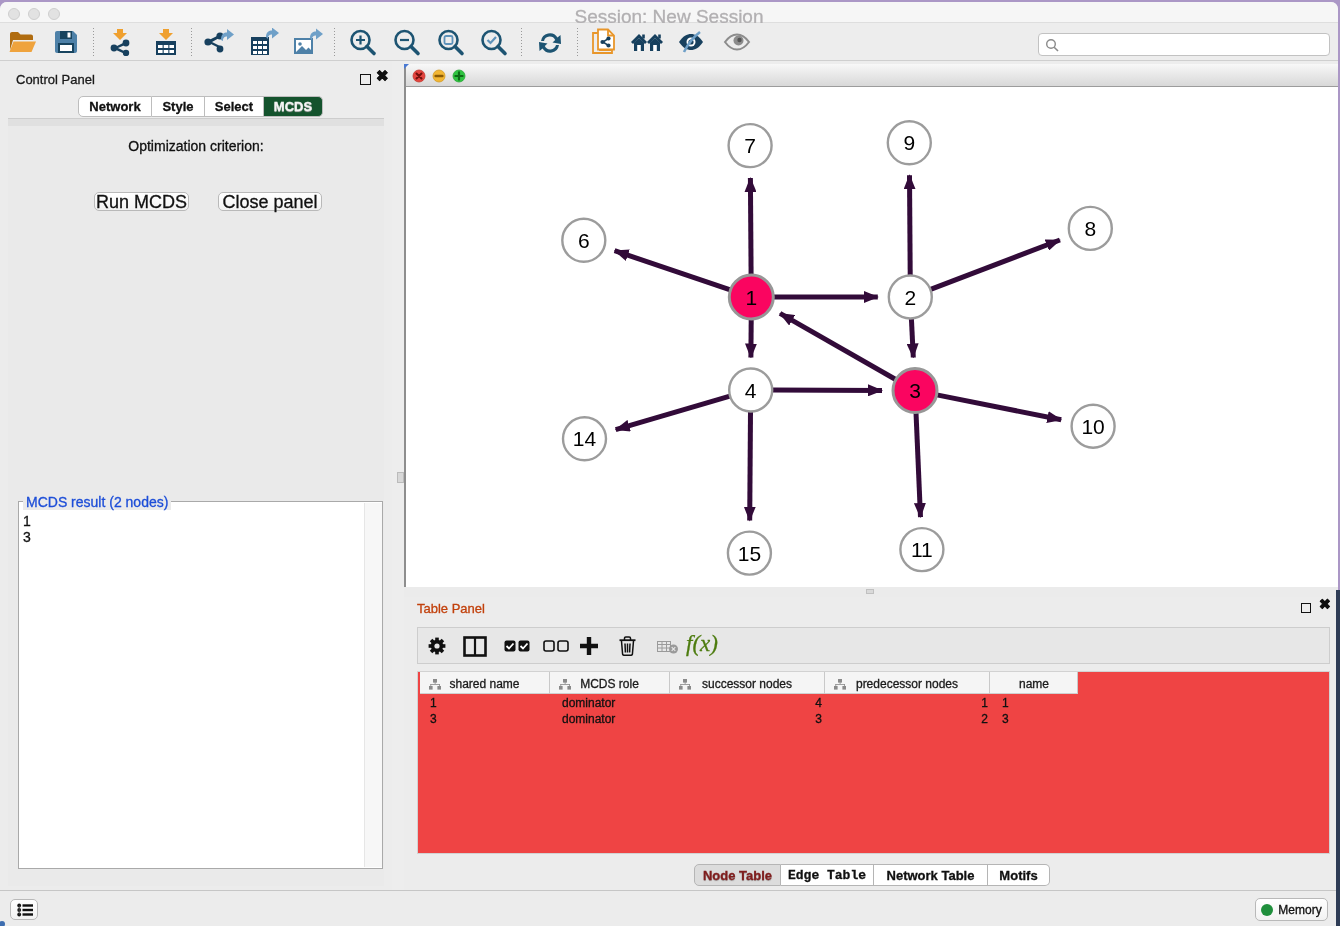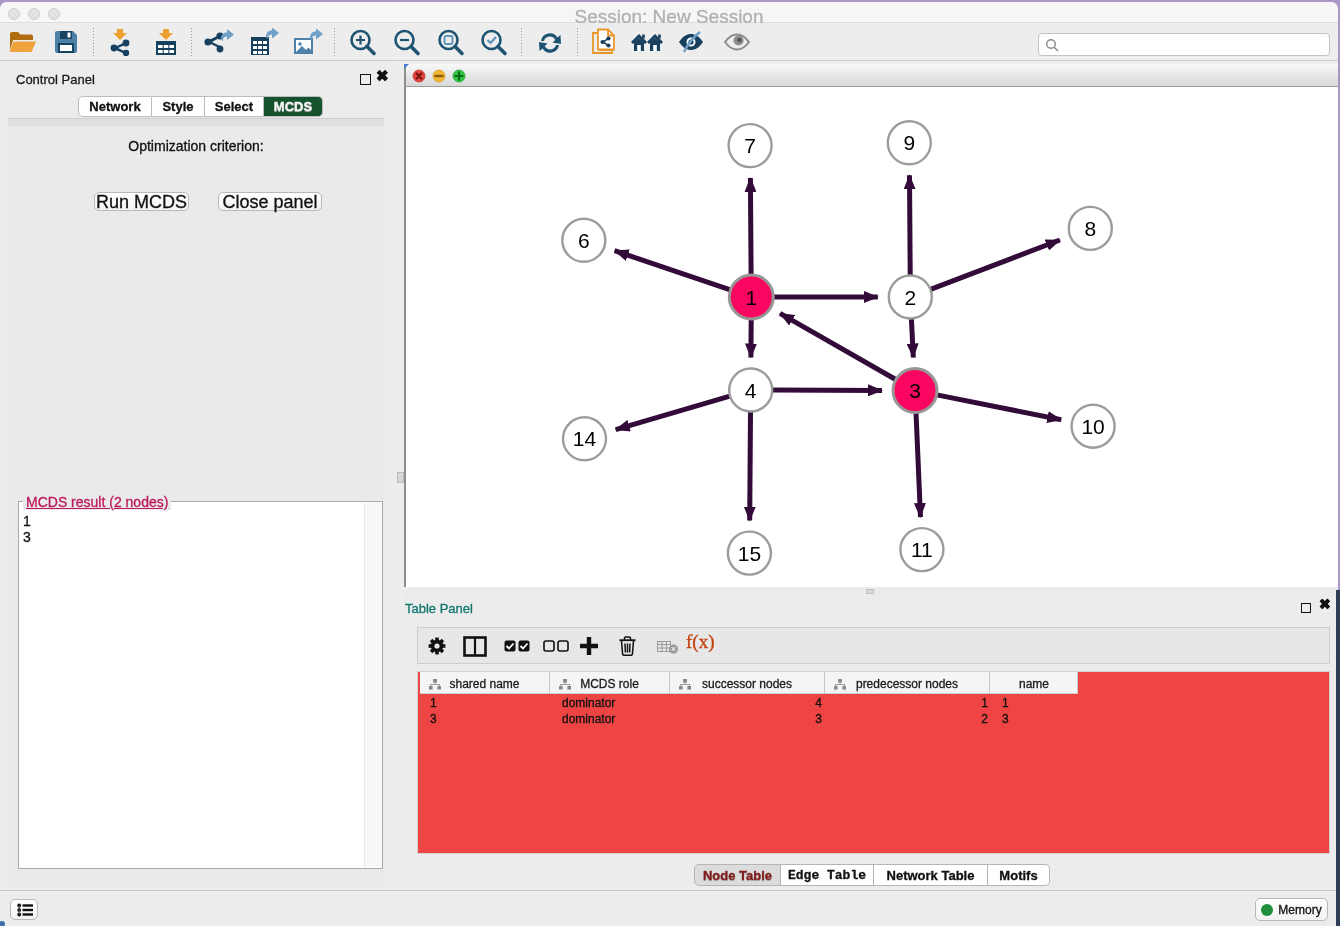--- a/index.html
+++ b/index.html
@@ -203,21 +203,21 @@
   <div class="abs tab" style="left:264px; top:35px; width:59px; height:21px; line-height:20px; border-left:none; border-radius:0 5px 5px 0; background:#14532d; color:#f5f5f5; text-shadow:0 1px 1px #a0a0a0;">MCDS</div>
   <div class="abs" style="left:8px; top:57px; width:376px; height:8px; background:#e0e0e0; border-top:1px solid #cdcdcd;"></div>
   <div class="abs" style="left:8px; top:65px; width:376px; height:760px; background:#eaeaea;"></div>
   <div class="abs" style="left:0; top:77px; width:392px; text-align:center; font-size:14px; color:#111;">Optimization criterion:</div>
 
 
   <div class="abs btn" style="left:94px; top:131px; width:95px; height:19px; line-height:18px;">Run MCDS</div>
   <div class="abs btn" style="left:202px; top:131px; width:104px; height:19px; line-height:18px;margin-left:16px;">Close panel</div>
 
   <div class="abs" style="left:18px; top:440px; width:365px; height:368px; border:1px solid #a9a9a9; background:#fff;"></div>
-  <div class="abs" style="left:23px; top:433px; font-size:14px; color:#be185d; background:#eaeaea; padding:0 3px;text-decoration:underline;">MCDS result (2 nodes)</div>
+  <div class="abs" style="left:23px; top:433px; font-size:14px; color:#1d4ed8; background:#eaeaea; padding:0 3px;">MCDS result (2 nodes)</div>
   <div class="abs" style="left:364px; top:442px; width:18px; height:364px; background:#f7f7f7; border-left:1px solid #e6e6e6;"></div>
   <div class="abs" style="left:23px; top:452px; font-size:14px; color:#111; line-height:16px;">1<br>3</div>
 </div>
 
 <div class="abs" style="left:397px; top:472px; width:7px; height:11px; background:#d8d8d8; border:1px solid #bbb;"></div>
 
 <div class="abs" id="navwin">
   <div class="abs" id="navtitle">
     <svg class="abs" style="left:6px; top:5px;" width="62" height="14" viewBox="0 0 62 14">
       <circle cx="7" cy="7" r="6" fill="#e4443f" stroke="#c0392f" stroke-width="0.8"></circle>
@@ -277,21 +277,21 @@
     </g>
   </svg>
   <svg class="abs" style="left:-2px; top:0;" width="5" height="5">
       <path d="M0 0 L5 0 L0 5 z" fill="#4a7ad4"></path>
     </svg>
 </div>
 <div class="abs" id="hsplit">
     <div class="abs" style="left:462px; top:2px; width:8px; height:5px; background:#d9d9d9; border:1px solid #c0c0c0;"></div>
   </div>
 <div class="abs" id="tablepanel">
-  <div class="abs" style="left:1px; top:4px; font-size:13px; color:#0f766e;">Table Panel</div>
+  <div class="abs" style="left:13px; top:4px; font-size:13px; color:#c2410c;">Table Panel</div>
   <div class="abs" style="left:897px; top:6px; width:10px; height:10px; border:1.5px solid #111;"></div>
   <div class="abs" style="left:915px; top:-1px; font-size:14px; font-weight:bold; color:#111;">✖</div>
 
   <div class="abs" style="left:13px; top:30px; width:913px; height:37px; background:#e7e7e7; border:1px solid #cdcdcd;" id="ttb">
     <svg class="abs" style="left:10px; top:9px;" width="18" height="18" viewBox="0 0 18 18">
         <g fill="#111">
           <circle cx="9" cy="9" r="6.2"></circle>
           <g>
             <rect x="7.2" y="0.6" width="3.6" height="4"></rect>
             <rect x="7.2" y="13.4" width="3.6" height="4"></rect>
@@ -342,21 +342,21 @@
         <g stroke="#9a9a9a" fill="none">
           <rect x="0.5" y="0.5" width="13" height="10"></rect>
           <line x1="0.5" y1="3.5" x2="13.5" y2="3.5"></line>
           <line x1="0.5" y1="7" x2="13.5" y2="7"></line>
           <line x1="5" y1="0.5" x2="5" y2="10.5"></line>
           <line x1="9.5" y1="0.5" x2="9.5" y2="10.5"></line>
         </g>
         <circle cx="16.5" cy="8" r="4.5" fill="#9a9a9a"></circle>
         <path d="M14.7 6.2 L18.3 9.8 M18.3 6.2 L14.7 9.8" stroke="#e7e7e7" stroke-width="1.2"></path>
       </svg>
-    <div class="abs" style="left:268px; top:3px; font-family:'Liberation Serif',serif; font-size:19px; color:#c2410c;">f(x)</div>
+    <div class="abs" style="left:268px; top:3px; font-family:'Liberation Serif',serif; font-style:italic; font-size:23px; color:#4d7c0f;">f(x)</div>
   </div>
 
   <div class="abs" style="left:13px; top:74px; width:913px; height:183px; background:#ef4444; border:1px solid #d2d2d2;">
     <div class="abs" id="thead" style="left:2px; top:0; height:22px; width:658px; background:#f5f5f5; border-right:1px solid #c9c9c9; border-bottom:1px solid #cfcfcf;">
       <div class="hc" style="left:0; width:130px;"><svg class="hi" width="12" height="11" viewBox="0 0 12 11">
             <g fill="#8a8a8a">
               <rect x="4" y="0" width="4" height="3.6"></rect>
               <rect x="0" y="7" width="3.6" height="3.6"></rect>
               <rect x="8.4" y="7" width="3.6" height="3.6"></rect>
               <path d="M5.7 3h.8v2h-.8z"></path>

